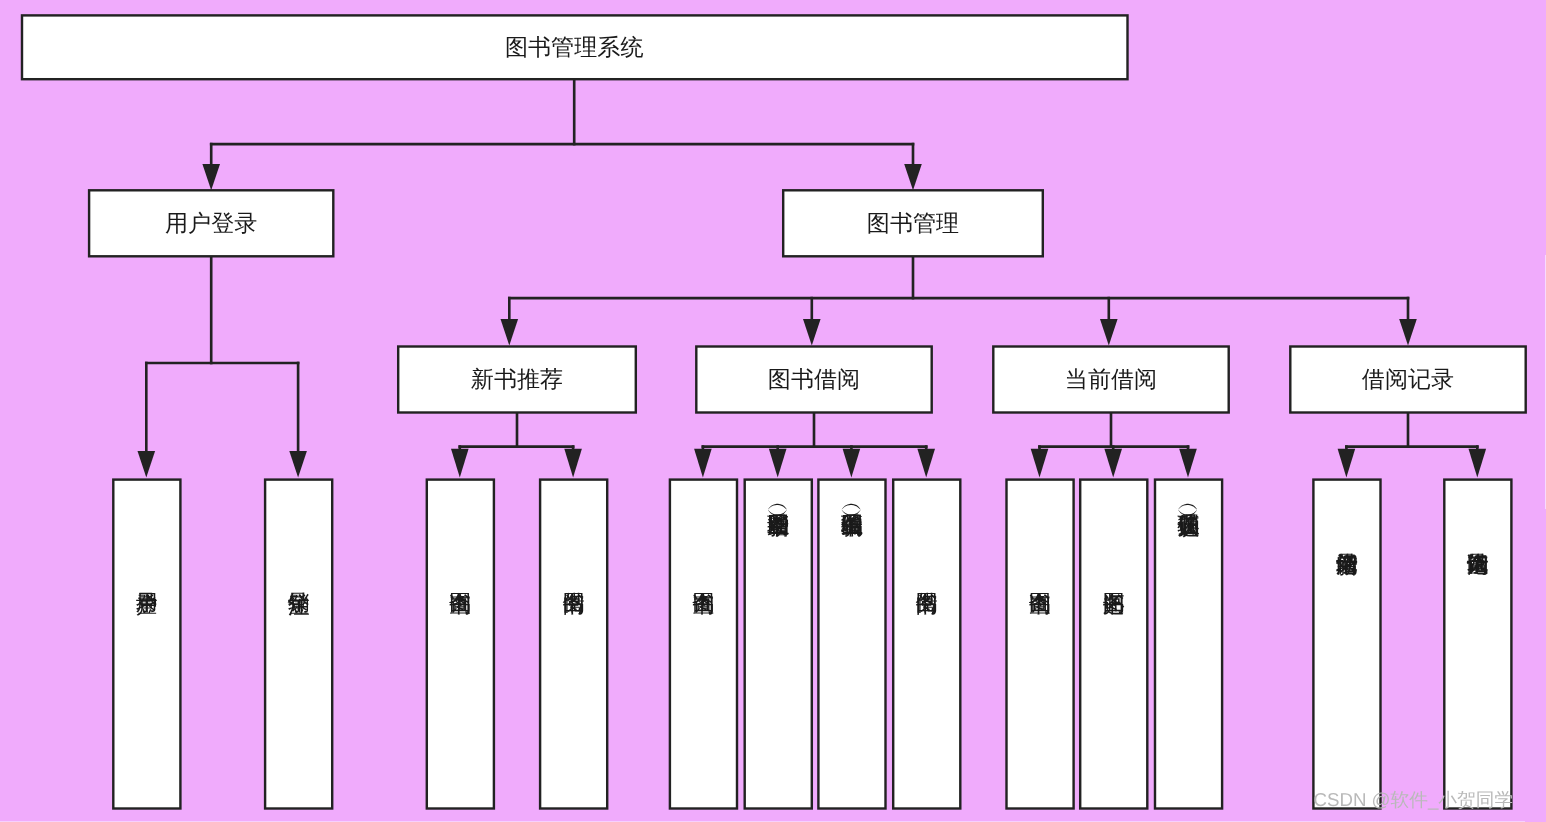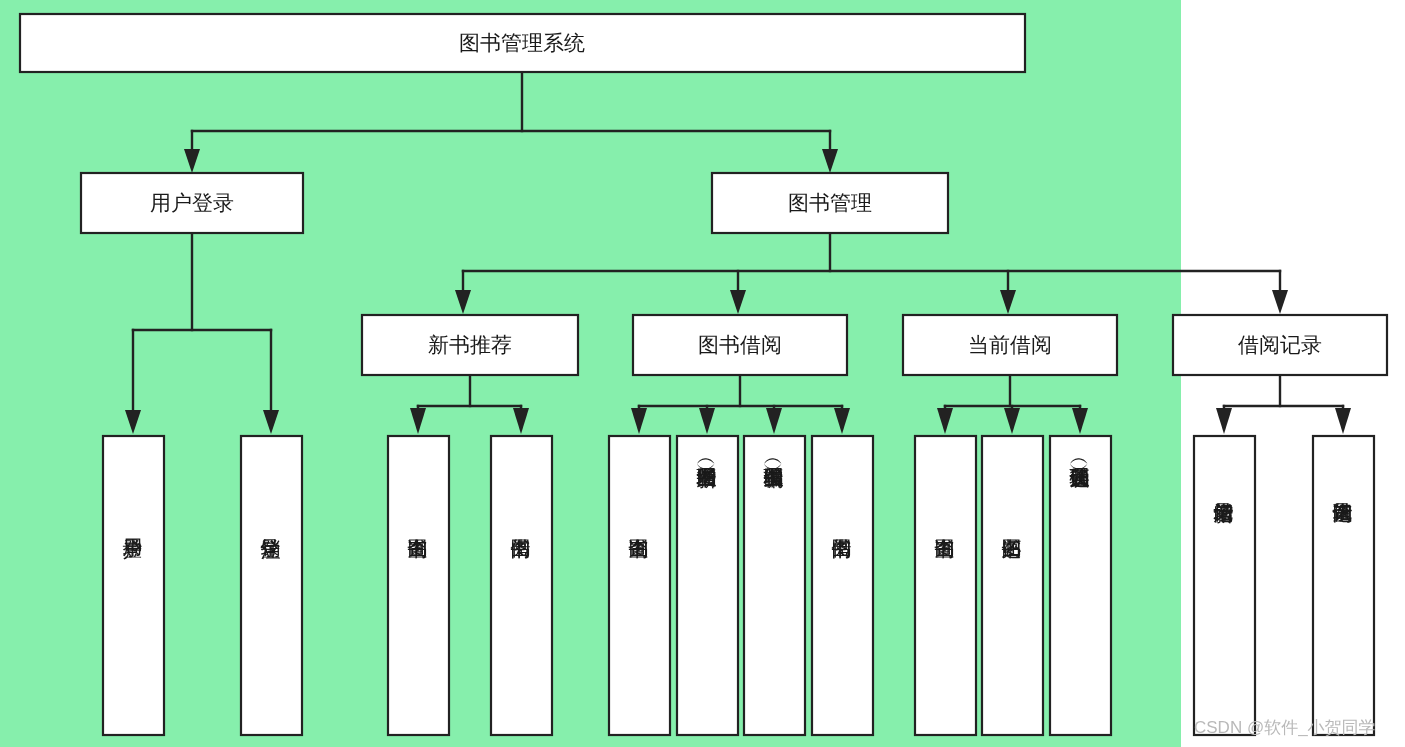--- a/index.html
+++ b/index.html
@@ -8,23 +8,23 @@
     background: #ffffff;
   }
   body {
     width: 1405px;
     height: 747px;
     font-family: "Liberation Sans", sans-serif;
     overflow: hidden;
   }
   #diagram-root {
     position: relative;
-    width: 1181px;
+    width: 1405px;
     height: 747px;
-    background: #86efac;
+    background: #f0abfc;
   }
   svg.diagram-svg {
     position: absolute;
     left: 0;
     top: 0;
     width: 1405px;
     height: 747px;
   }
   .node-box {
     fill: #ffffff;

